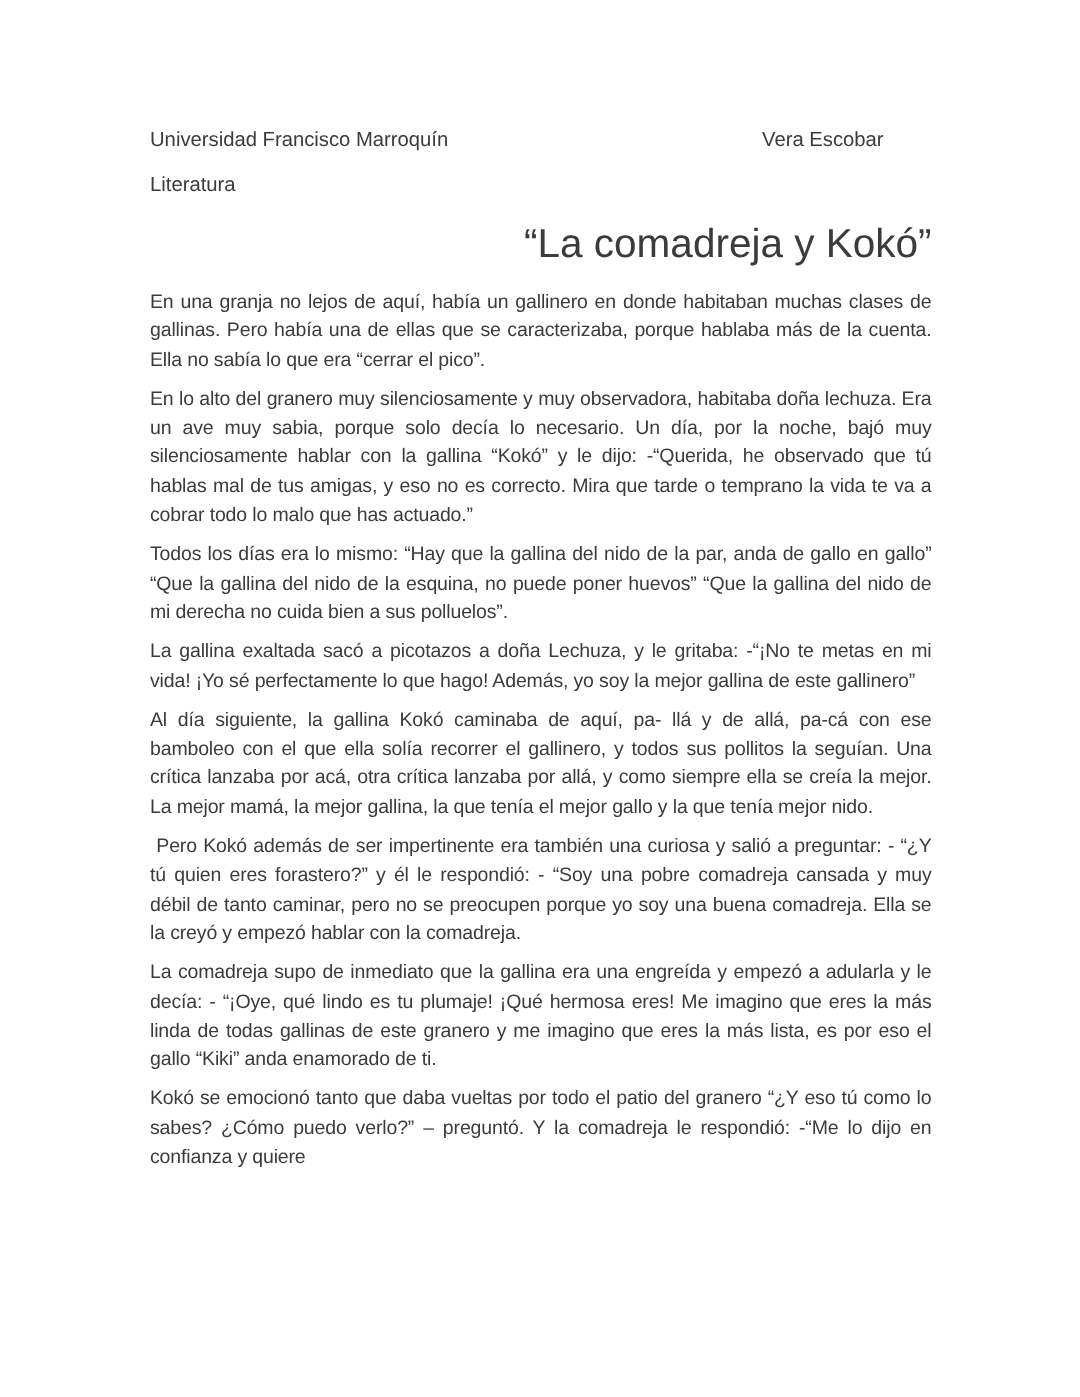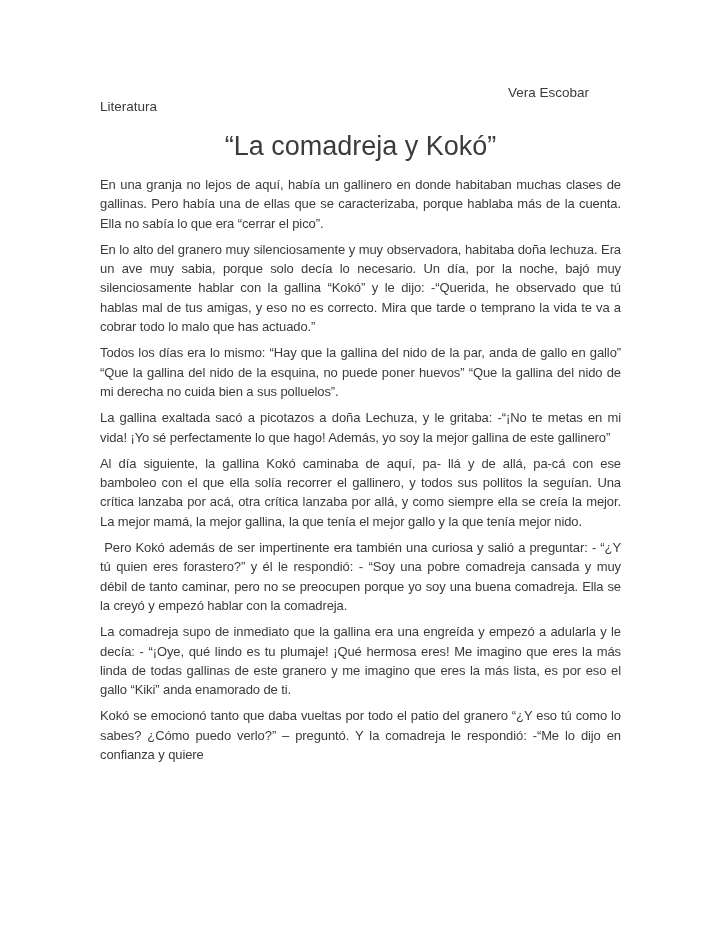--- a/index.html
+++ b/index.html
@@ -40,39 +40,40 @@
     left: 408px;
     top: 0;
   }
   .right-col.date {
     left: 415px;
   }
   .title {
     font-size: 27px;
     font-weight: 400;
     line-height: 34px;
-    text-align: center;
+    text-align: right;
     margin: 0 0 12px 0;
     color: var(--text-color);
   }
   .doc-body p {
     font-size: 13px;
     line-height: 19.3px;
     letter-spacing: -0.1px;
     margin: 0 0 7px 0;
     text-align: justify;
   }
 </style>
 </head>
 <body>
 
 <div class="page">
   <div class="content">
 
     <div class="header-row">
+      <span>Universidad Francisco Marroquín</span>
       <span class="right-col">Vera Escobar</span>
     </div>
 
 
     <div class="header-row">
       <span>Literatura</span>
     </div>
 
     <h1 class="title">“La comadreja y Kokó”</h1>
 

